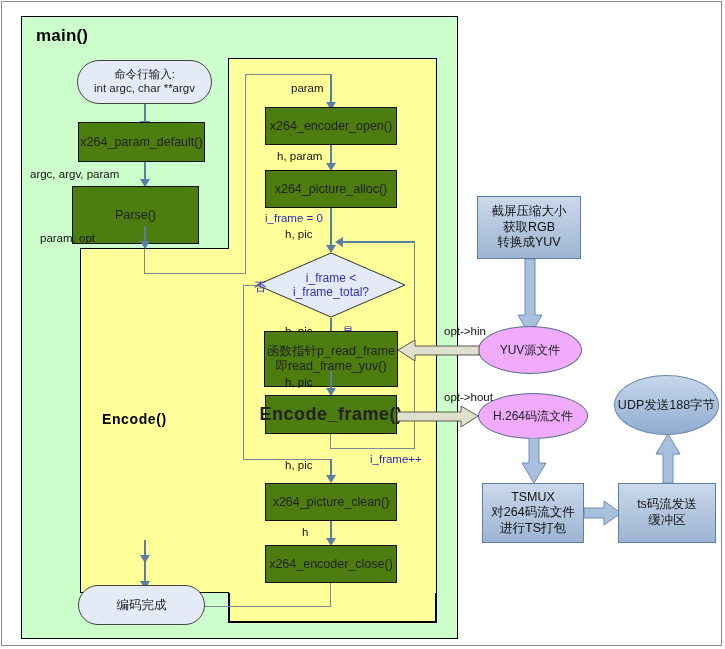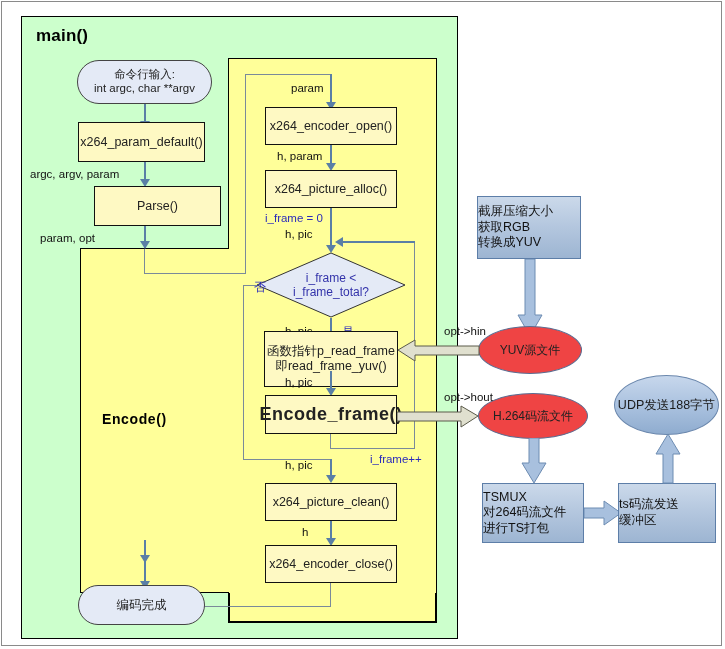--- a/index.html
+++ b/index.html
@@ -17,32 +17,32 @@
   .yellow-patch{position:absolute;left:228px;top:248px;width:14px;height:345px;background:#ffff99;}
   .yellow-patch2{position:absolute;left:229px;top:593px;width:207px;height:29px;background:#ffff99;border-left:1px solid #000;border-right:1px solid #000;border-bottom:1px solid #000;box-sizing:border-box;}
   .y-edge-top{position:absolute;left:80px;top:248px;width:149px;height:1px;background:#000;}
   .y-edge-bot{position:absolute;left:80px;top:592px;width:149px;height:1px;background:#000;}
 
   .label-main{position:absolute;left:36px;top:26px;font-size:17px;font-weight:bold;color:#000;letter-spacing:.2px;}
   .label-encode{position:absolute;left:102px;top:411px;font-size:14px;font-weight:bold;color:#000;letter-spacing:.6px;}
 
   
   .node{position:absolute;box-sizing:border-box;display:flex;align-items:center;justify-content:center;text-align:center;color:#222;line-height:1.18;}
-  .proc{background:#fef9c3;border:1px solid #111;font-size:12.5px;}
+  .proc{background:#4d7c0f;border:1px solid #111;font-size:12.5px;}
   .proc.bold{font-weight:bold;font-size:18px;letter-spacing:.5px;}
   .term{background:#e4eaf6;border:1px solid #444;border-radius:24px;font-size:11.5px;}
   .diamond-wrap{position:absolute;}
   .diamond{position:absolute;left:0;top:0;}
   .diamond-text{position:absolute;left:0;top:0;width:100%;height:100%;display:flex;flex-direction:column;align-items:center;justify-content:center;font-size:12px;color:#3333aa;line-height:1.2;}
 
   .ellipse{position:absolute;box-sizing:border-box;display:flex;align-items:center;justify-content:center;text-align:center;border-radius:50%;font-size:12px;color:#222;}
-  .ellipse.lav{background:#ef4444;border:1px solid #5a6d92;}
+  .ellipse.lav{background:#f0abfc;border:1px solid #5a6d92;}
   .ellipse.blue{background:linear-gradient(180deg,#c7d7ec 0%,#a8c0de 55%,#8faccf 100%);border:1px solid #6a87ad;color:#1a1a1a;font-size:12.5px;}
 
-  .bluebox{position:absolute;box-sizing:border-box;display:flex;flex-direction:column;align-items:flex-start;justify-content:center;text-align:center;
+  .bluebox{position:absolute;box-sizing:border-box;display:flex;flex-direction:column;align-items:center;justify-content:center;text-align:center;
     background:linear-gradient(180deg,#cbd9ea 0%,#b3c6de 50%,#9db5d2 100%);border:1px solid #5d7ea8;font-size:12.5px;color:#111;line-height:1.25;}
 
   
   .ln{position:absolute;background:#5a7fa6;}
   .ln.h{height:1.6px;}
   .ln.v{width:1.6px;}
   .ln.thin{background:#7a8a9a;}
   .ln.thin.h{height:1px;}
   .ln.thin.v{width:1px;}
   .arw{position:absolute;width:0;height:0;}
@@ -86,21 +86,21 @@
   <div class="ln v" style="left:144px;top:104px;height:19px;"></div>
   <div class="arw down" style="left:140px;top:121px;"></div>
 
   <div class="node proc" style="left:78px;top:122px;width:127px;height:40px;">
     <span>x264_param_default()</span>
   </div>
   <div class="etext" style="left:22px;top:168px;">argc, argv, param</div>
   <div class="ln v" style="left:144px;top:162px;height:20px;"></div>
   <div class="arw down" style="left:140px;top:179px;"></div>
 
-  <div class="node proc" style="left:94px;top:186px;width:127px;height:40px;">
+  <div class="node proc" style="left:72px;top:186px;width:127px;height:58px;">
     <span>Parse()</span>
   </div>
   <div class="etext" style="left:32px;top:232px;">param, opt</div>
   <div class="ln v" style="left:144px;top:226px;height:22px;"></div>
   <div class="arw down" style="left:140px;top:241px;"></div>
 
   <div class="ln thin v" style="left:144px;top:249px;height:25px;"></div>
   <div class="ln thin h" style="left:144px;top:273px;width:102px;"></div>
   <div class="ln thin v" style="left:245px;top:74px;height:200px;"></div>
   <div class="ln thin h" style="left:245px;top:74px;width:86px;"></div>

